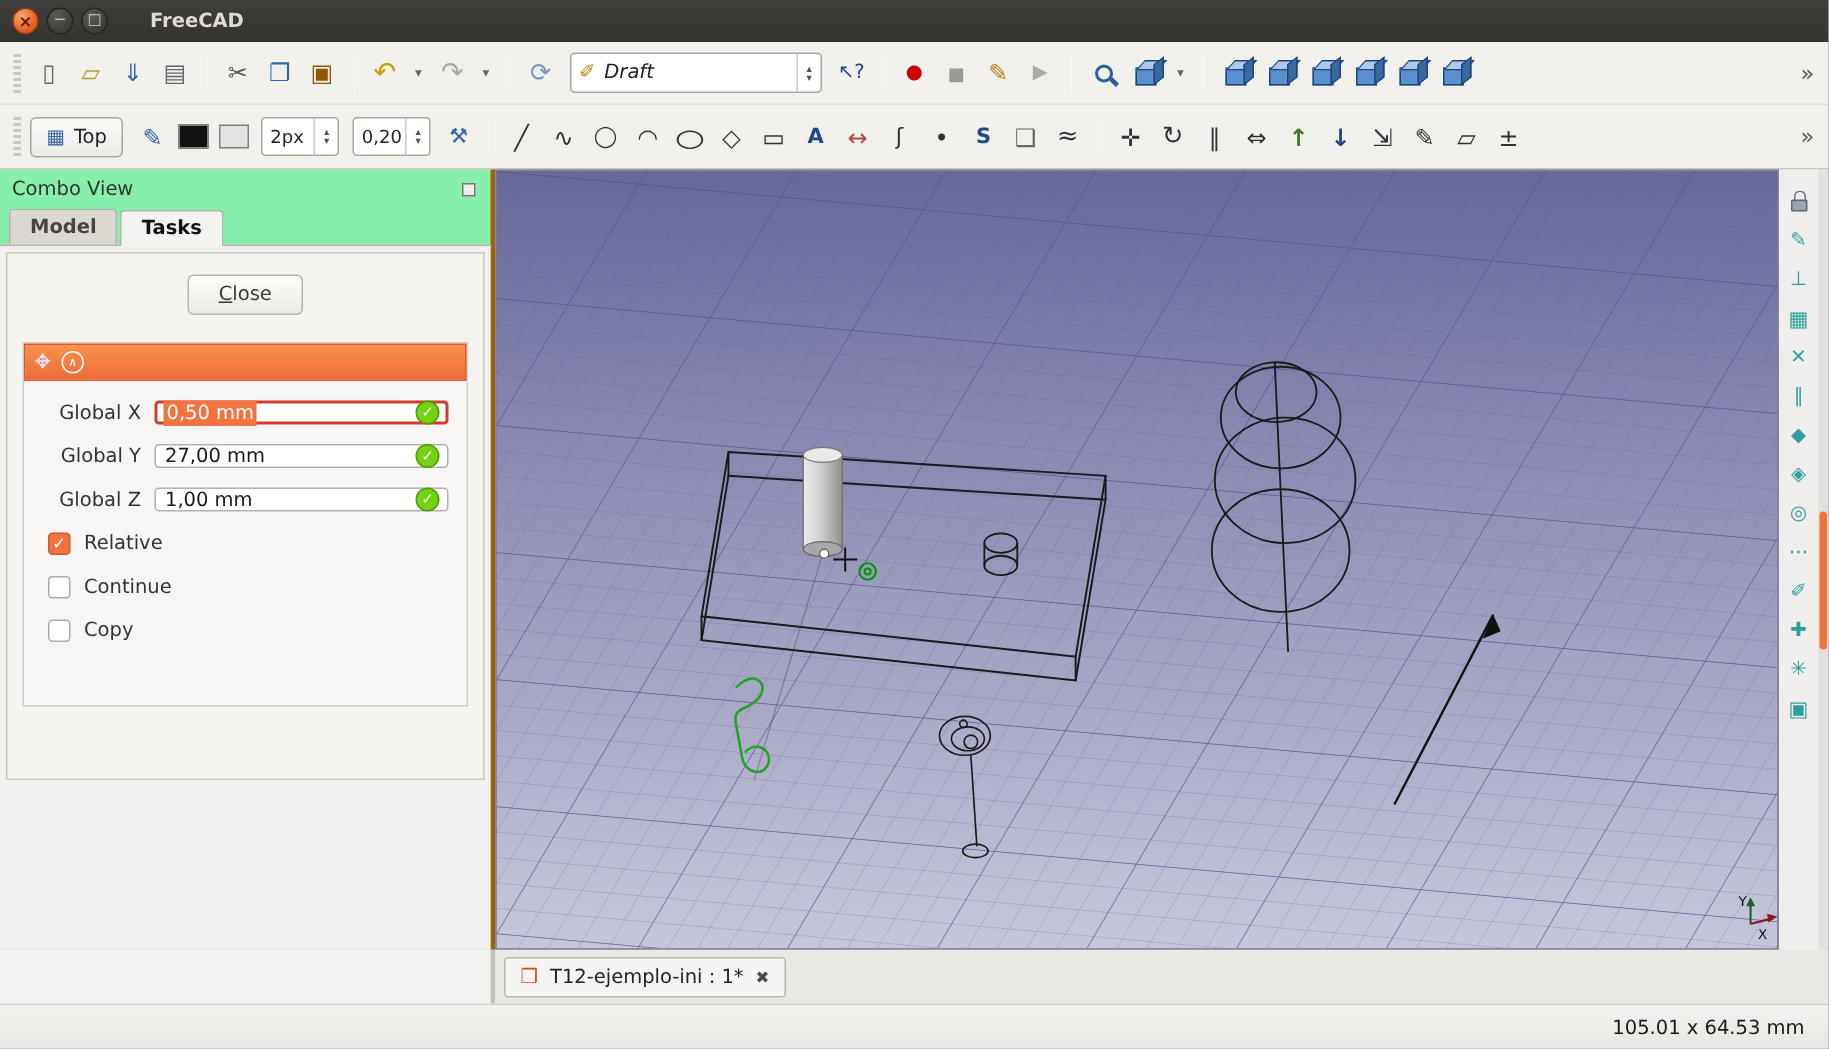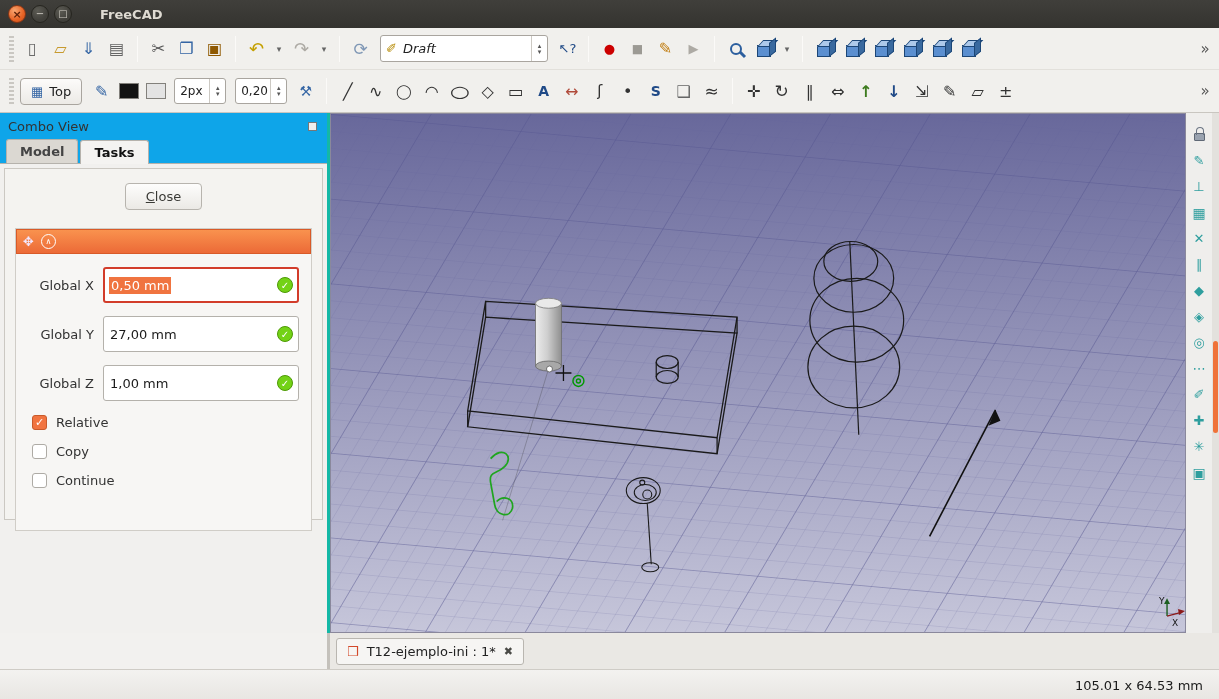--- a/index.html
+++ b/index.html
@@ -43,40 +43,40 @@
   .cube { position:relative; width:14px; height:12px; background:#5b8fd0; border:1px solid #1c4677; margin-top:5px; }
   .cube::before { content:""; position:absolute; left:-1px; top:-6px; width:13px; height:5px; background:#adc9ea; border:1px solid #1c4677; transform:skewX(-42deg); transform-origin:left bottom; }
   .cube::after { content:""; position:absolute; top:-3px; right:-6px; width:5px; height:12px; background:#39699f; border:1px solid #1c4677; transform:skewY(-38deg); transform-origin:left top; }
   .mag { position:relative; width:12px; height:12px; border:2px solid #2b5e9e; border-radius:50%; }
   .mag::after { content:""; position:absolute; width:7px; height:3px; background:#2b5e9e; right:-6px; bottom:-3px; transform:rotate(45deg); }
 
   
   .mainrow { display:flex; height:520px; position:relative; }
 
   
-  .combo { width:330px; background:#0ea5e9; border-right:3px solid #14b8a6; display:flex; flex-direction:column; }
+  .combo { width:330px; background:#86efac; border-right:3px solid #a16207; display:flex; flex-direction:column; }
   .combo-head { height:26px; display:flex; align-items:center; justify-content:space-between; padding:0 10px 0 8px; font-size:13px; color:#333; }
   .floatbox { width:9px; height:9px; border:1px solid #777; background:#eee; }
   .tabsrow { display:flex; padding-left:6px; }
   .tab { padding:4px 13px; font-size:13px; color:#444; background:#dbd8d2; border:1px solid #b5b2ac; border-bottom:none; border-radius:3px 3px 0 0; margin-right:2px;font-weight:bold; }
   .tab.active { background:#f4f3f1; color:#111; position:relative; top:1px; }
   .combo-body { flex:1; border-top:1px solid #b5b2ac; background:#f1f0ee; padding:4px; }
   .taskbox { border:1px solid #cbc8c2; background:#f4f3f0; height:352px; padding-top:14px; }
   .close-btn { display:block; margin:0 auto; padding:5px 20px; font-size:13px; color:#3a3a36; background:linear-gradient(#fdfdfc,#ebe9e5); border:1px solid #b7b4ae; border-radius:4px; font-family:inherit; }
   .mnemonic::first-letter { text-decoration:underline; }
 
   .movebox { margin:18px 10px 0; border:1px solid #d0cdc7; background:#f7f6f4; padding-bottom:42px; }
   .movehead { height:25px; background:linear-gradient(#f9924e,#ec6a37); border:1px solid #d85a28; display:flex; align-items:center; padding:0 6px; gap:7px; }
   .movehead .mpicon { color:#f2e7ff; font-size:13px; }
   .movehead .mptitle { color:#fff; font-weight:bold; font-size:13px; flex:1; }
   .collapse { width:15px; height:15px; border:1.5px solid #fff; border-radius:50%; color:#fff; font-size:8px; display:flex; align-items:center; justify-content:center; }
 
   .field { display:flex; align-items:center; margin:13px 12px 0 14px; }
   .flabel { width:64px; text-align:right; margin-right:9px; color:#333; font-size:13px; }
-  .fbox { flex:1; height:36px; background:#fff; border:1px solid #b4b1ab; border-radius:3px; display:flex; align-items:center; padding:0 5px 0 6px; }
+  .fbox { flex:1; height:16px; background:#fff; border:1px solid #b4b1ab; border-radius:3px; display:flex; align-items:center; padding:0 5px 0 6px; }
   .fval { flex:1; font-size:13px; color:#1a1a1a; white-space:nowrap; }
   .field.on .fbox { border:2px solid #d23c2a; padding:0 4px 0 4px; }
   .field.on .fval { background:#f07440; color:#fff; align-self:auto; padding:1px 2px; flex:initial; margin-right:auto; }
   .badge { width:16px; height:16px; border-radius:50%; background:#73d216; border:1px solid #4e9a06; color:#fff; font-size:10px; display:flex; align-items:center; justify-content:center; margin-left:6px; }
 
   .cbrow { display:flex; align-items:center; margin:14px 0 0 16px; gap:9px; }
   .cb { width:15px; height:15px; background:#fff; border:1px solid #aeaba5; border-radius:3px; display:flex; align-items:center; justify-content:center; }
   .cb .cbmark { display:none; font-size:11px; color:#fff; line-height:1; }
   .cb.on { background:#f17440; border-color:#c85a2b; }
   .cb.on .cbmark { display:block; }
@@ -283,25 +283,25 @@
           </div>
 
           <div class="cbrow">
             <span class="cb on">
                 <span class="cbmark">✓</span>
               </span>
             <span class="cblabel">Relative</span>
           </div>
           <div class="cbrow">
             <span class="cb"></span>
-            <span class="cblabel">Copy</span>
+            <span class="cblabel">Continue</span>
           </div>
           <div class="cbrow">
             <span class="cb"></span>
-            <span class="cblabel">Continue</span>
+            <span class="cblabel">Copy</span>
           </div>
         </div>
       </div>
     </div>
   </div>
 
   <div class="viewport">
     <svg viewBox="0 0 856 520" preserveAspectRatio="none">
       <defs>
         <linearGradient id="bgGrad" x1="0" y1="0" x2="0" y2="1">

